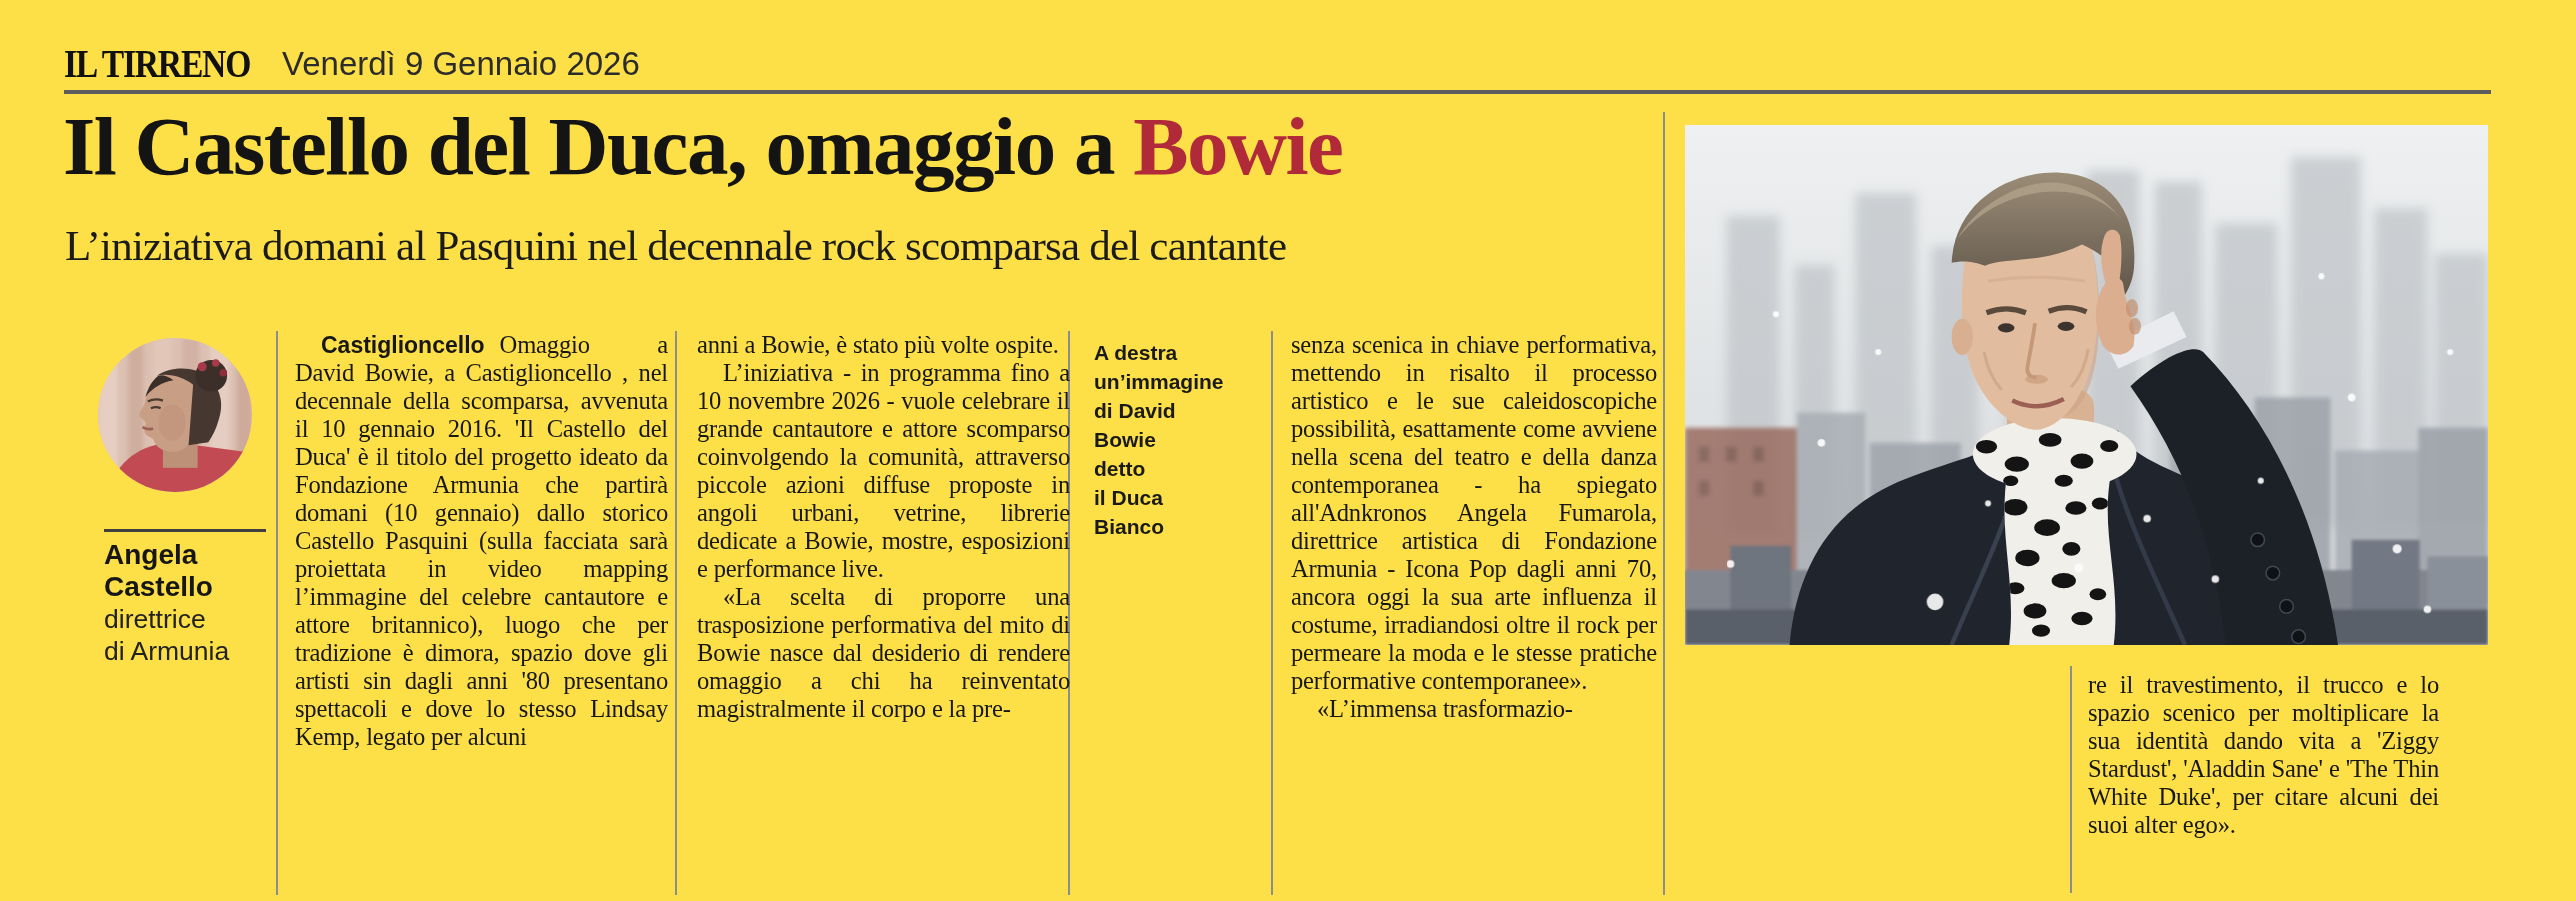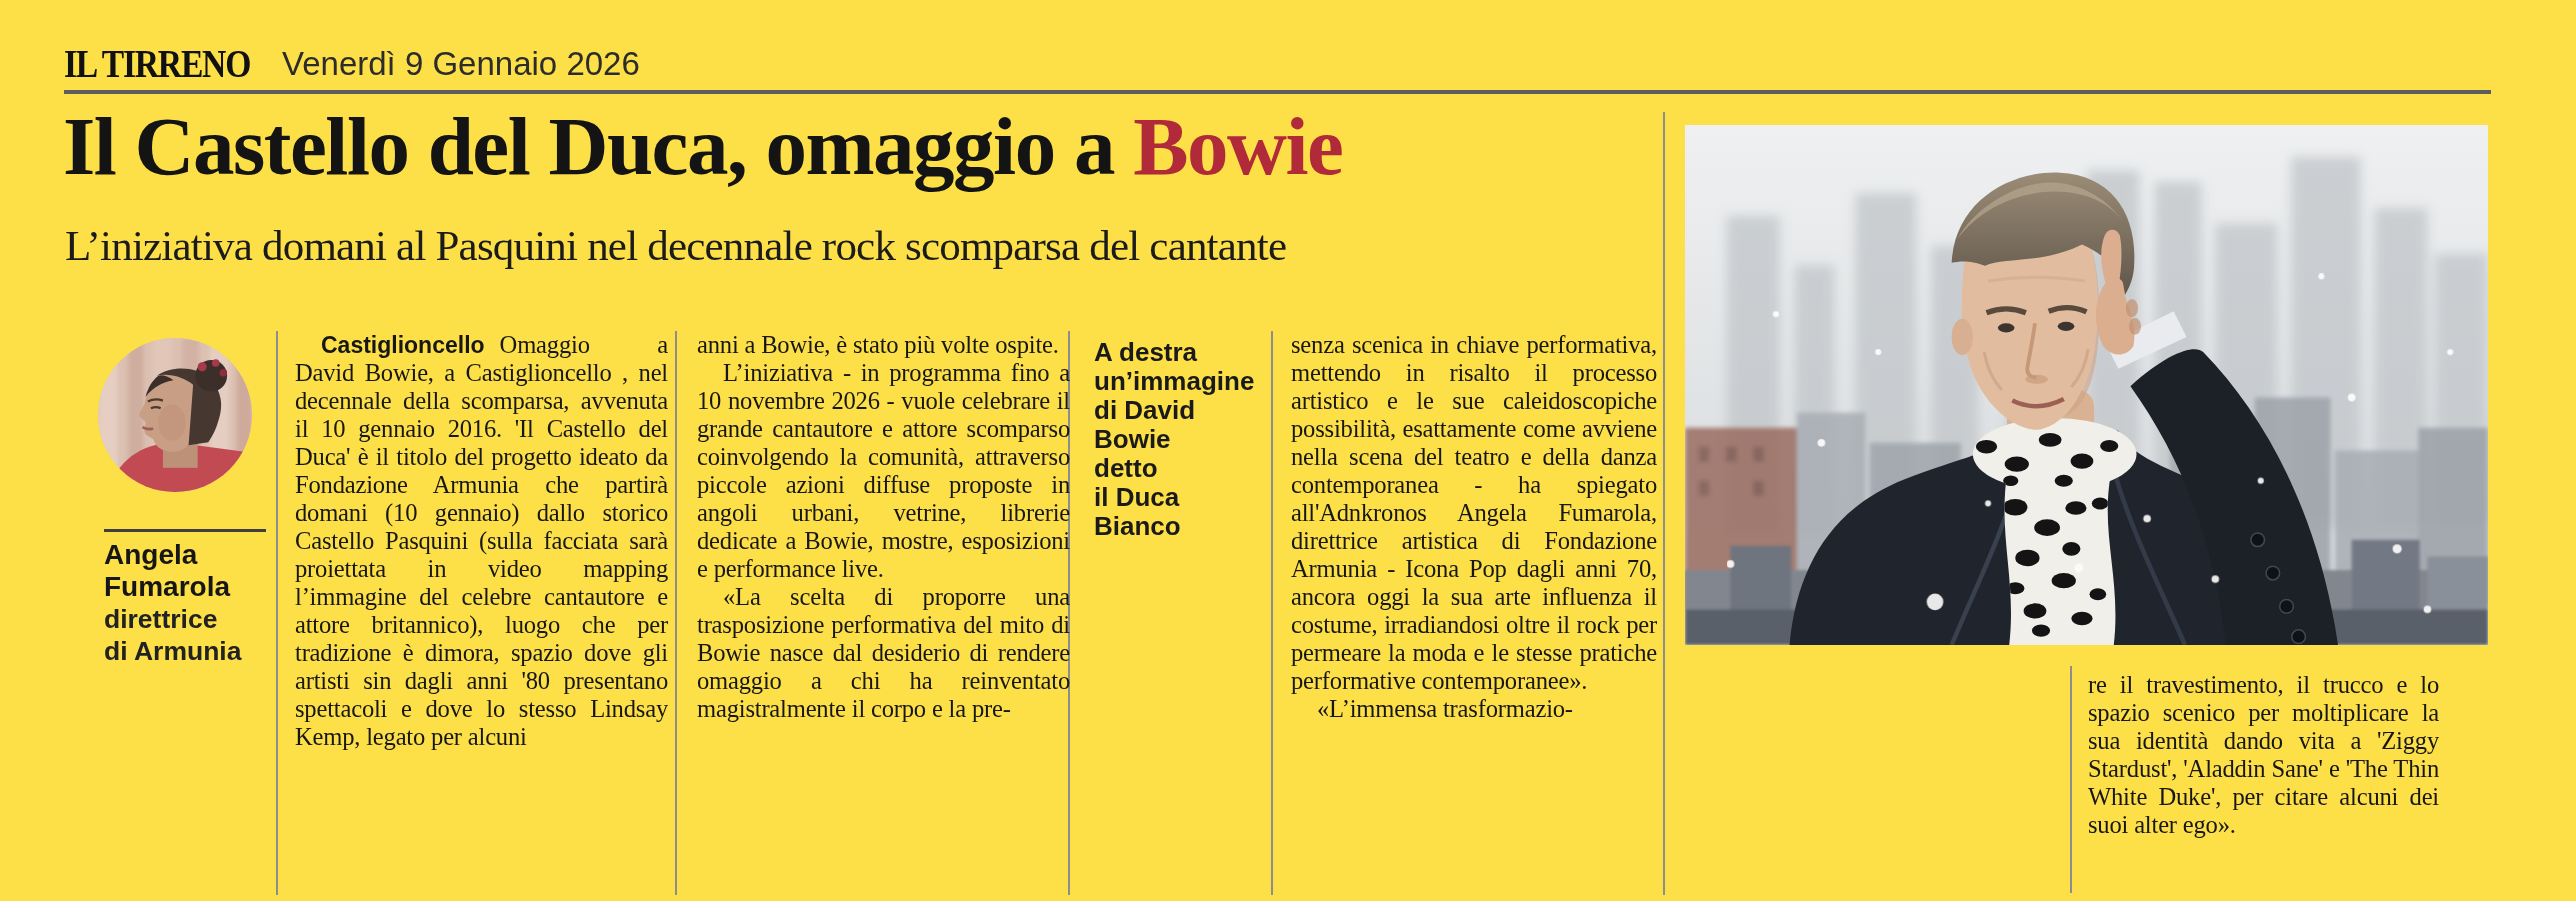--- a/index.html
+++ b/index.html
@@ -42,21 +42,21 @@
   .v5{left:2070px;top:666px;height:227px;}
   
   .avatar{position:absolute;left:98px;top:338px;width:154px;height:154px;}
   .side-rule{position:absolute;left:104px;top:529px;width:162px;height:3px;background:#3e3e3e;}
   .side-name{
     position:absolute;left:104px;top:521px;width:174px;
     font-family:"Liberation Sans",sans-serif;font-weight:bold;font-size:28px;line-height:32px;
     color:#161616;padding-top:18px;
   }
   .side-role{
-    font-family:"Liberation Sans",sans-serif;font-weight:700;font-size:26.5px;line-height:32px;
+    font-family:"Liberation Sans",sans-serif;font-weight:400;font-size:26.5px;line-height:32px;
     color:#222;
   }
   
   .bodycol{
     position:absolute;top:331px;width:373px;height:566px;overflow:hidden;
     font-family:"Liberation Serif",serif;font-size:24.6px;line-height:28px;
     color:#171717;letter-spacing:-0.2px;
   }
   .c1{left:295px;}
   .c2{left:697px;}
@@ -65,21 +65,21 @@
   .c5{left:2088px;top:671px;width:351px;height:227px;}
   .para{margin:0;text-align:justify;hyphens:auto;-webkit-hyphens:auto;}
   .indent{text-indent:26px;}
   .lead{
     font-family:"Liberation Sans",sans-serif;font-weight:bold;font-size:23px;
     letter-spacing:0;margin-right:15px;
   }
   
   .capcol{
     position:absolute;left:1094px;top:338px;width:174px;
-    font-family:"Liberation Sans",sans-serif;font-weight:bold;font-size:26px;line-height:29px;
+    font-family:"Liberation Sans",sans-serif;font-weight:bold;font-size:21px;line-height:29px;
     color:#1a1a1a;
   }
   
   .photo{position:absolute;left:1685px;top:125px;width:803px;height:520px;background:#dfe1e3;}
 </style>
 </head>
 <body>
 
 <div class="page">
 
@@ -127,21 +127,21 @@
       <circle cx="156" cy="33" r="5" fill="#a63a4a"></circle>
       <circle cx="166" cy="46" r="5" fill="#8d2d3c"></circle>
       <path d="M66,84 Q76,79 86,83" stroke="#4a3b31" stroke-width="3" fill="none"></path>
       <path d="M70,93 Q77,90 83,93" stroke="#4a3b31" stroke-width="3" fill="none"></path>
       <path d="M59,118 Q66,122 73,120" stroke="#9c5f56" stroke-width="3.5" fill="none"></path>
     </g>
   </svg>
   <div class="side-rule"></div>
   <div class="side-name">
     <div>Angela</div>
-    <div>Fumarola</div>
+    <div>Castello</div>
     <div class="side-role">
       <div>direttrice</div>
       <div>di Armunia</div>
     </div>
   </div>
 
   <div class="bodycol c1">
     <p class="para indent"><span class="lead">Castiglioncello</span><span>Omaggio a David Bowie, a Castiglioncello , nel decennale della scomparsa, avvenuta il 10 gennaio 2016. 'Il Castello del Duca' è il titolo del progetto ideato da Fondazione Armunia che partirà domani (10 gennaio) dallo storico Castello Pasquini (sulla facciata sarà proiettata in video mapping l’immagine del celebre cantautore e attore britannico), luogo che per tradizione è dimora, spazio dove gli artisti sin dagli anni '80 presentano spettacoli e dove lo stesso Lindsay Kemp, legato per alcuni</span></p>
   </div>
 

